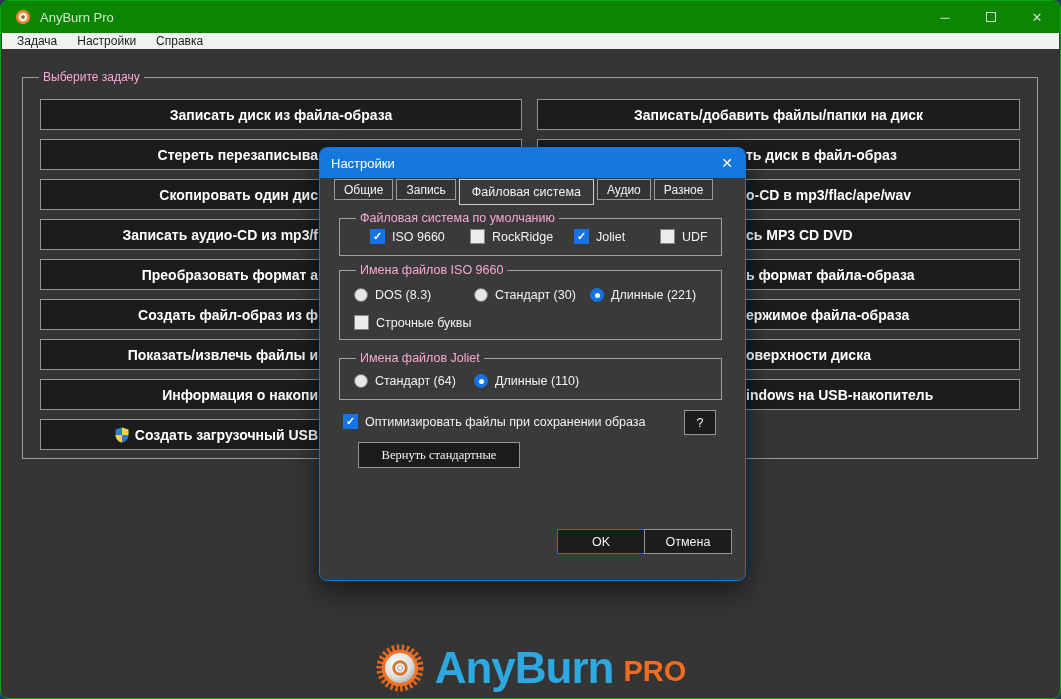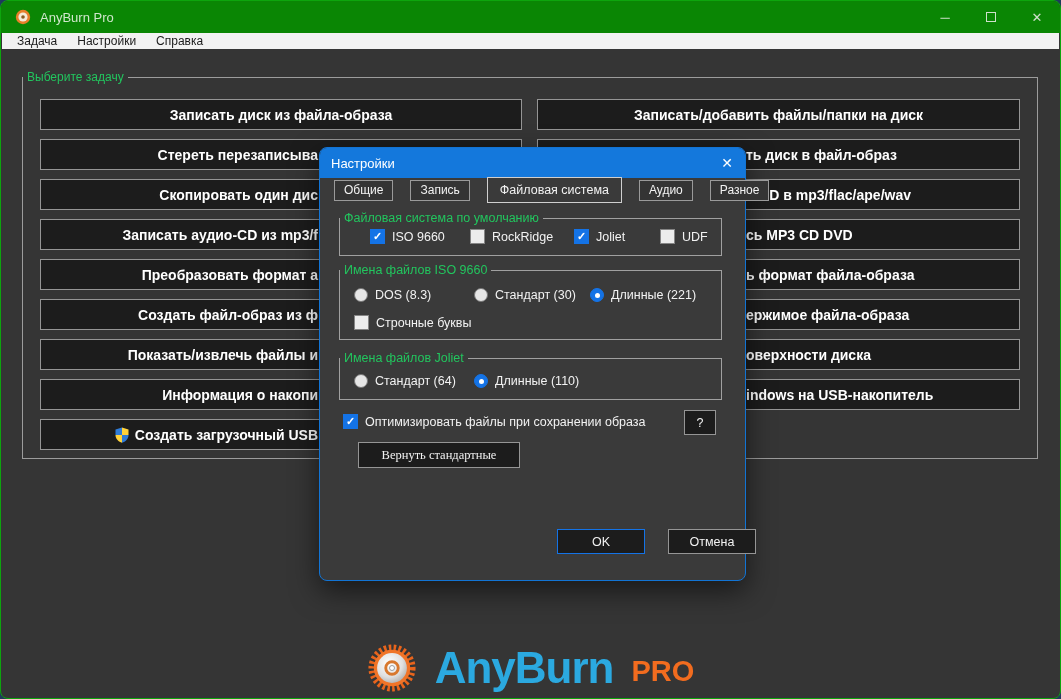--- a/index.html
+++ b/index.html
@@ -35,22 +35,22 @@
   
   .menubar {
     position:absolute; left:1px; right:1px; top:32px; height:16px;
     background:#f2f2f2; display:flex; align-items:center; padding-left:5px;
   }
   .menu-item { color:#1b1b1b; font-size:12px; padding:0 10px; }
   
   .client { position:absolute; left:1px; right:1px; top:52px; bottom:1px; background:#353535; }
   .groupbox { position:absolute; border:1px solid #9c9c9c; }
   .group-label {
-    position:absolute; top:-8px; left:0; padding:0 4px;
-    font-size:12px; color:#22c55e; line-height:14px; background:#353535;
+    position:absolute; top:-8px; left:16px; padding:0 4px;
+    font-size:12px; color:#f9a8d4; line-height:14px; background:#353535;
   }
   .main-group { left:20px; top:24px; width:1016px; height:382px; }
   
   .task-btn {
     position:absolute; height:31px;
     background:#1c1c1c; border:1px solid #959595;
     display:flex; align-items:center;
     color:#ffffff; font-weight:bold; font-size:14px;
     white-space:nowrap; overflow:hidden;
   }
@@ -66,21 +66,21 @@
     background:#3a3a3a; border:1px solid #1274d4; border-radius:8px;
     box-shadow:0 10px 28px rgba(0,0,0,.55);
   }
   .dlg-titlebar {
     position:absolute; left:0; top:0; right:0; height:30px;
     background:#1478dc; border-radius:7px 7px 0 0;
     display:flex; align-items:center; padding:0 11px;
     color:#ffffff; font-size:13px;
   }
   .dlg-close { position:absolute; right:12px; top:0; height:30px; display:flex; align-items:center; font-size:14px; color:#fff; }
-  .tabs { position:absolute; left:14px; top:31px; height:22px; display:flex; align-items:center; gap:17px; }
+  .tabs { position:absolute; left:14px; top:31px; height:22px; display:flex; align-items:flex-start; gap:3px; }
   .tab {
     height:21px; padding:0 9px; display:flex; align-items:center;
     background:#343434; border:1px solid #9a9a9a;
     color:#f2f2f2; font-size:12px; white-space:nowrap;
   }
   .tab.active { height:26px; padding:0 12px; background:#3a3a3a; border-color:#cfcfcf; font-size:12.5px; }
   .dlg-group { position:absolute; border:1px solid #a0a0a0; }
   .dlg-group .group-label { background:#3a3a3a; font-size:12.5px; }
   .g-fs     { left:19px; top:70px;  width:383px; height:38px; }
   .g-iso    { left:19px; top:122px; width:383px; height:70px; }
@@ -96,25 +96,25 @@
   .rb.sel { background:#1473e6; border-color:#1473e6; display:inline-flex; align-items:center; justify-content:center; }
   .rb.sel::after { content:""; width:5px; height:5px; border-radius:50%; background:#fff; }
   .dlg-btn {
     position:absolute; background:#1c1c1c; border:1px solid #959595;
     color:#f2f2f2; font-size:12.5px;
     display:flex; align-items:center; justify-content:center; white-space:nowrap;
   }
   .btn-help    { left:364px; top:262px; width:32px;  height:25px; }
   .btn-restore { left:38px;  top:294px; width:162px; height:26px;font-family:Liberation Serif, serif; }
   .btn-ok      { left:237px; top:381px; width:88px;  height:25px; border-color:#1473e6; }
-  .btn-cancel  { left:348px; top:381px; width:88px;  height:25px; }
+  .btn-cancel  { left:324px; top:381px; width:88px;  height:25px; }
   
   .logo {
     position:absolute; left:0; right:0; top:584px; height:62px;
-    display:flex; align-items:center; justify-content:center; gap:18px;
+    display:flex; align-items:center; justify-content:center; gap:10px;
   }
   .logo-icon { width:50px; height:50px; }
   .logo-text { font-size:44px; font-weight:bold; color:#2ba9e0; line-height:1; letter-spacing:-1px; }
   .logo-badge { font-size:29px; font-weight:bold; color:#f26c1f; line-height:1; align-self:flex-start; margin-top:20px; }
 </style>
 </head>
 <body>
 
 <div class="window">
 

